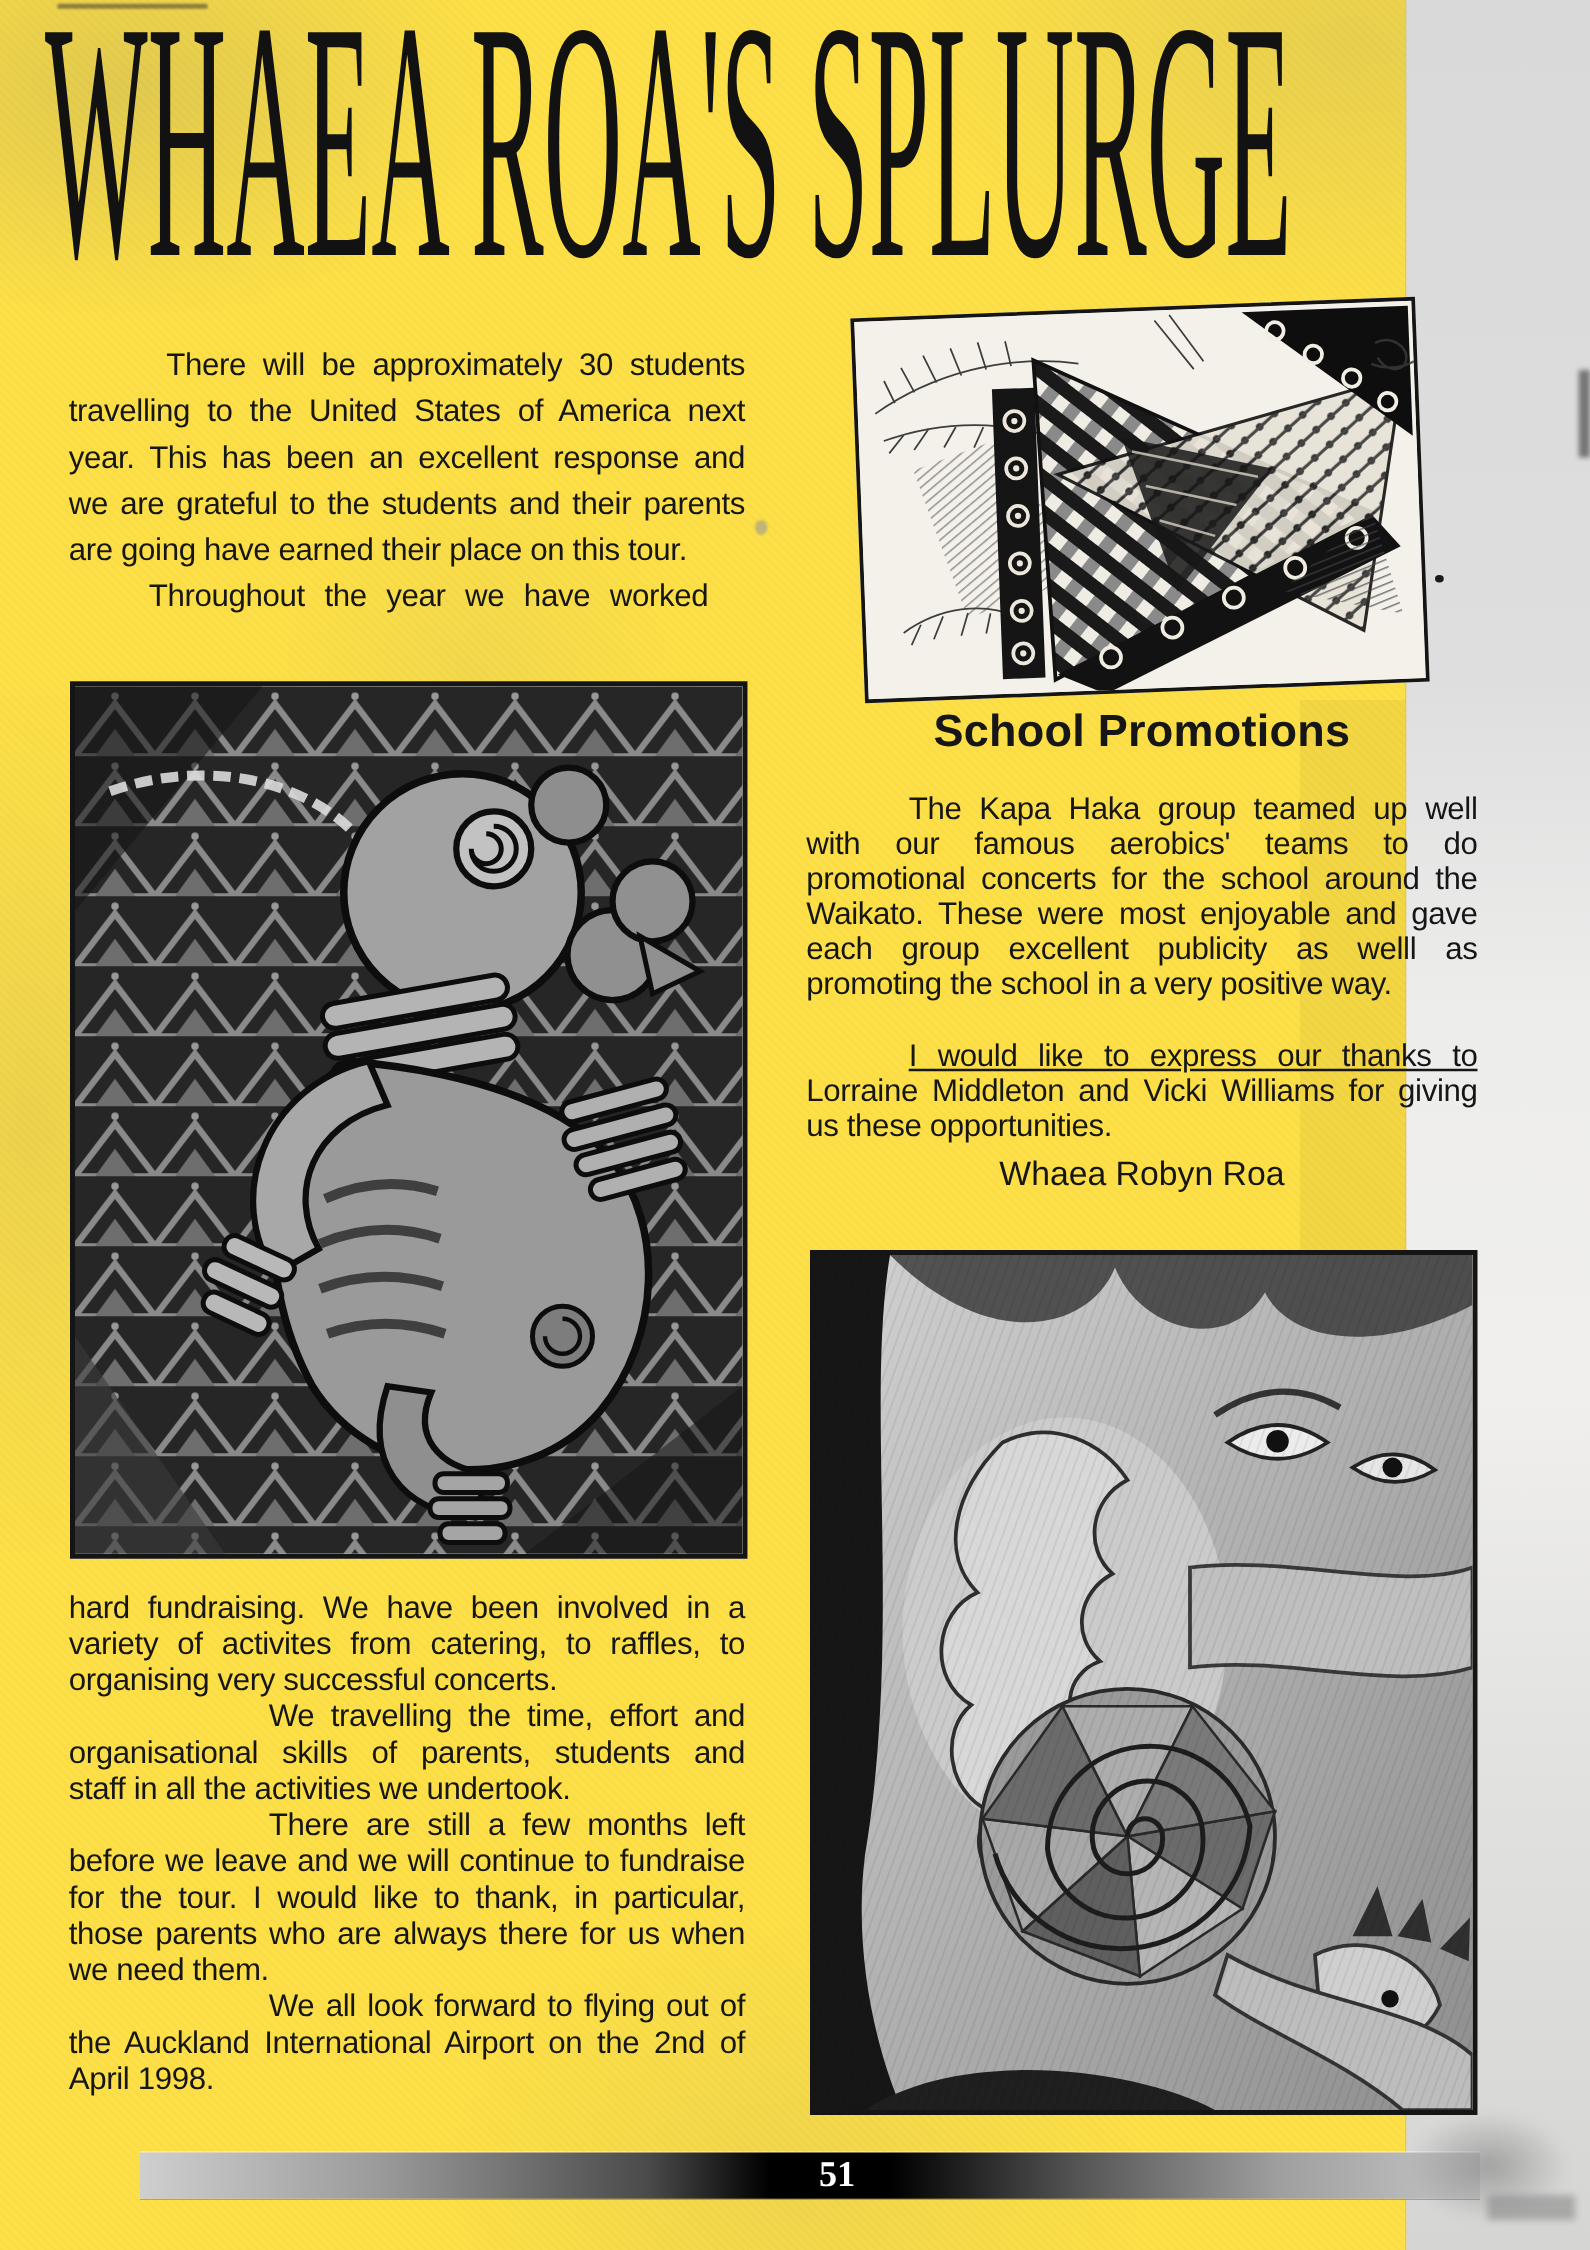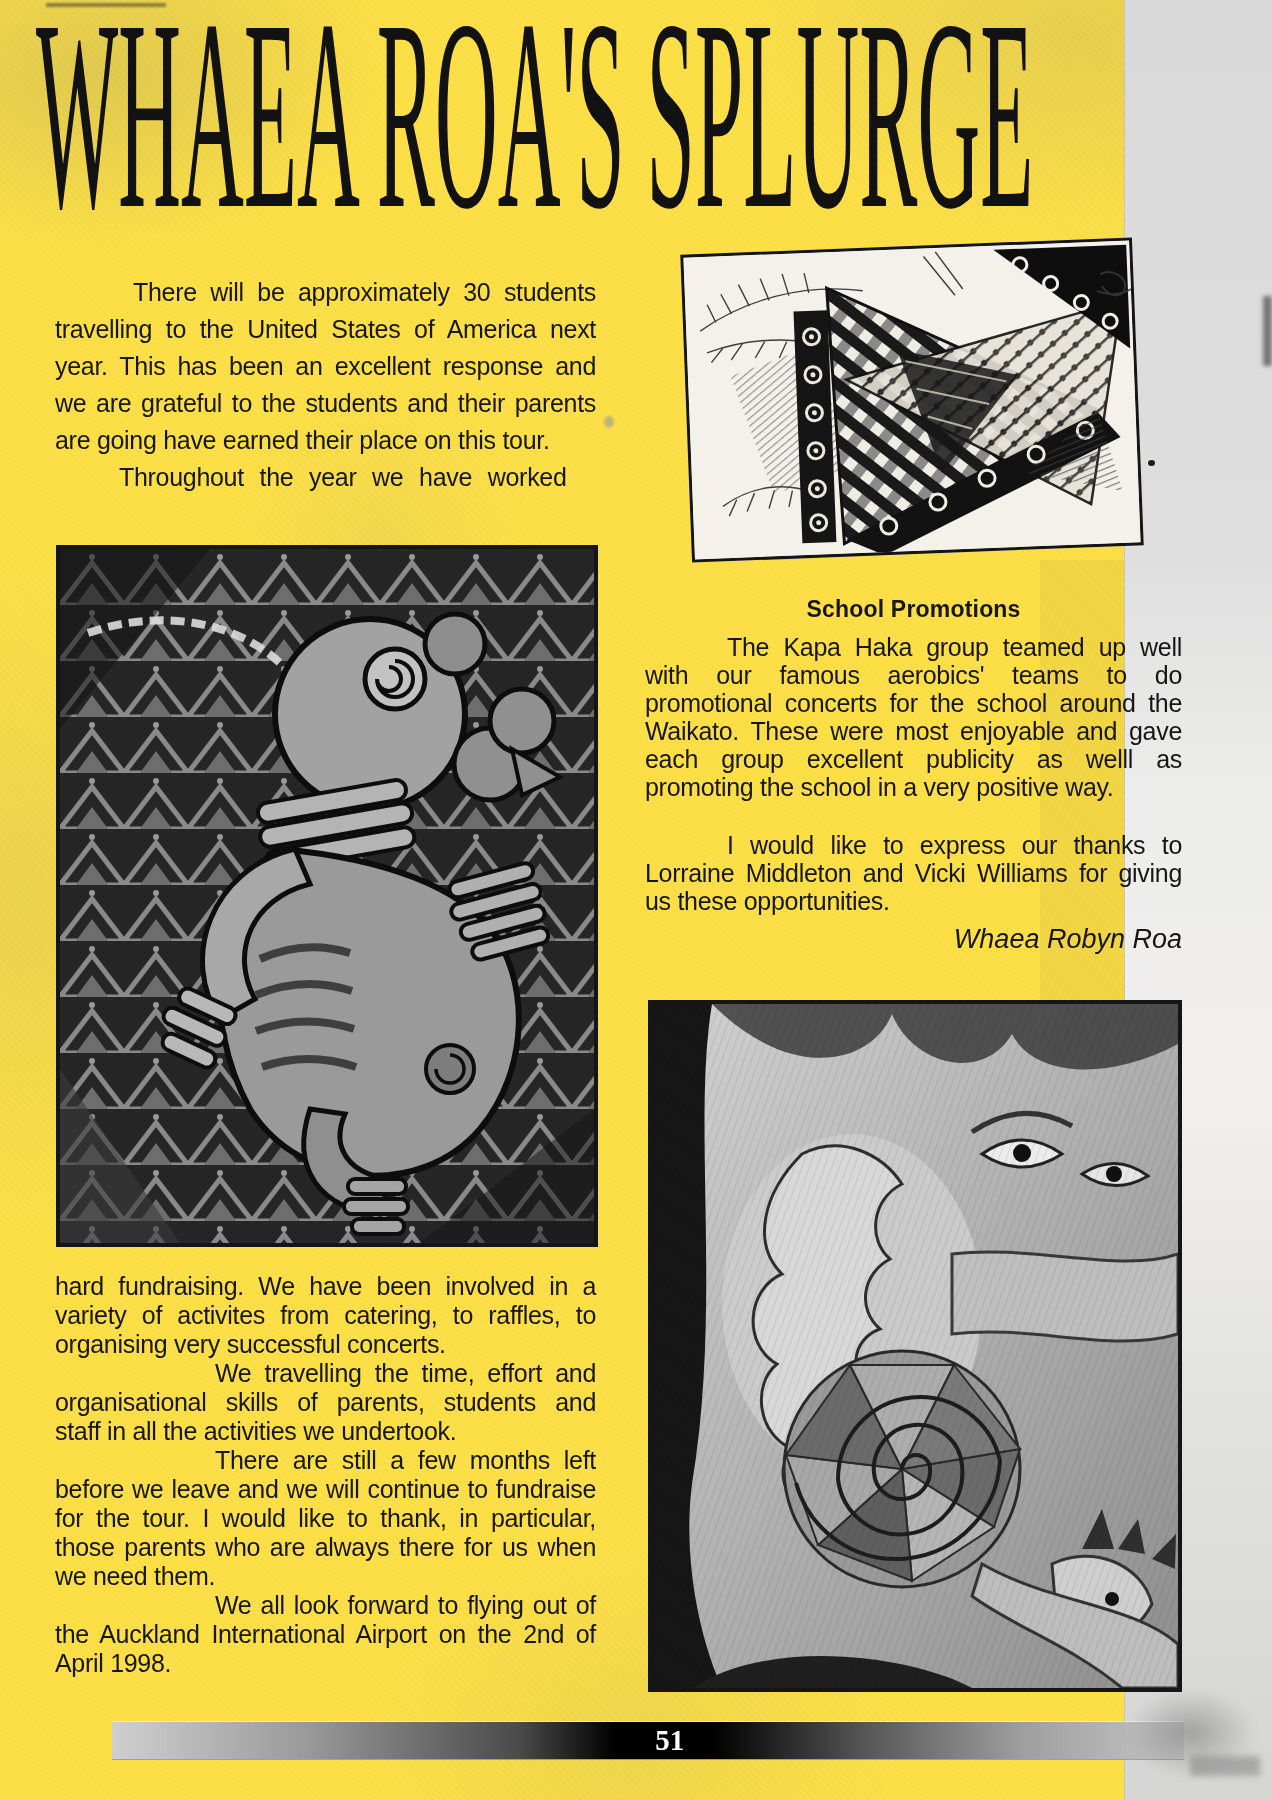--- a/index.html
+++ b/index.html
@@ -18,23 +18,23 @@
   .title{position:absolute;left:36px;top:-22px;line-height:1;white-space:nowrap;
       font-family:"Liberation Serif",serif;font-weight:500;font-size:136px;color:#121212;
       transform:scale(0.64,2.0);transform-origin:0 0;}
   .textblock{position:absolute;font-size:25px;}
   .textblock .line{text-align:justify;text-align-last:justify;letter-spacing:-0.3px;}
   .textblock .line.last{text-align-last:left;}
   #left-top-text{left:55px;top:274px;width:541px;line-height:37px;}
   #left-bottom-text{left:55px;top:1272px;width:541px;line-height:29px;}
   #right-paras{left:645px;top:633px;width:537px;line-height:28px;}
   .heading{position:absolute;left:645px;top:564px;width:537px;text-align:center;
-      font-weight:bold;font-size:23px;letter-spacing:0.2px;margin-top:32px;}
-  .signature{position:absolute;left:645px;top:924px;width:537px;text-align:right;
-      font-style:italic;font-size:27px;}
+      font-weight:bold;font-size:36px;letter-spacing:0.2px;}
+  .signature{position:absolute;left:645px;top:924px;width:537px;text-align:center;
+      font-size:27px;}
   .art{position:absolute;background:#f4f2ec;border:3px solid #151515;}
   .art svg{display:block;width:100%;height:100%;}
   #art-topright{left:686px;top:246px;width:446px;height:302px;transform:rotate(-2.2deg);}
   #art-left{left:56px;top:545px;width:534px;height:694px;border-width:4px;}
   #art-bottomright{left:648px;top:1000px;width:526px;height:684px;border-width:4px;}
   .bar{position:absolute;left:112px;top:1722px;width:1072px;height:37px;
       background:linear-gradient(90deg,#cfcfcf 0%,#9a9a9a 18%,#4a4a4a 38%,#000 47%,#000 56%,#555 70%,#9f9f9f 85%,#c6c6c6 100%);
       box-shadow:0 -1px 0 rgba(255,255,255,.5), 0 1px 0 rgba(0,0,0,.25);}
   .bar .num{position:absolute;left:47.5%;top:2px;color:#ffffff;font-family:"Liberation Serif",serif;
       font-weight:bold;font-size:29px;margin-left:34px;}
@@ -146,21 +146,21 @@
   <div class="textblock" id="right-paras">
       <div>
         <div class="line" style="text-indent: 82px;">The Kapa Haka group teamed up well</div>
         <div class="line">with our famous aerobics' teams to do</div>
         <div class="line">promotional concerts for the school around the</div>
         <div class="line">Waikato.  These were most enjoyable and gave</div>
         <div class="line">each group excellent publicity as welll as</div>
         <div class="line last">promoting the school in a very positive way.</div>
       </div>
       <div style="margin-top: 30px;">
-        <div class="line" style="text-indent: 82px;">I would like to express our thanks to</div>
+        <div class="line" style="text-indent: 82px; text-decoration: underline;">I would like to express our thanks to</div>
         <div class="line">Lorraine Middleton and Vicki Williams for giving</div>
         <div class="line last">us these opportunities.</div>
       </div>
     </div>
 
   <div class="signature">Whaea Robyn Roa</div>
 
   <div class="art" id="art-left">
     <svg viewBox="0 0 534 694">
       <defs>

